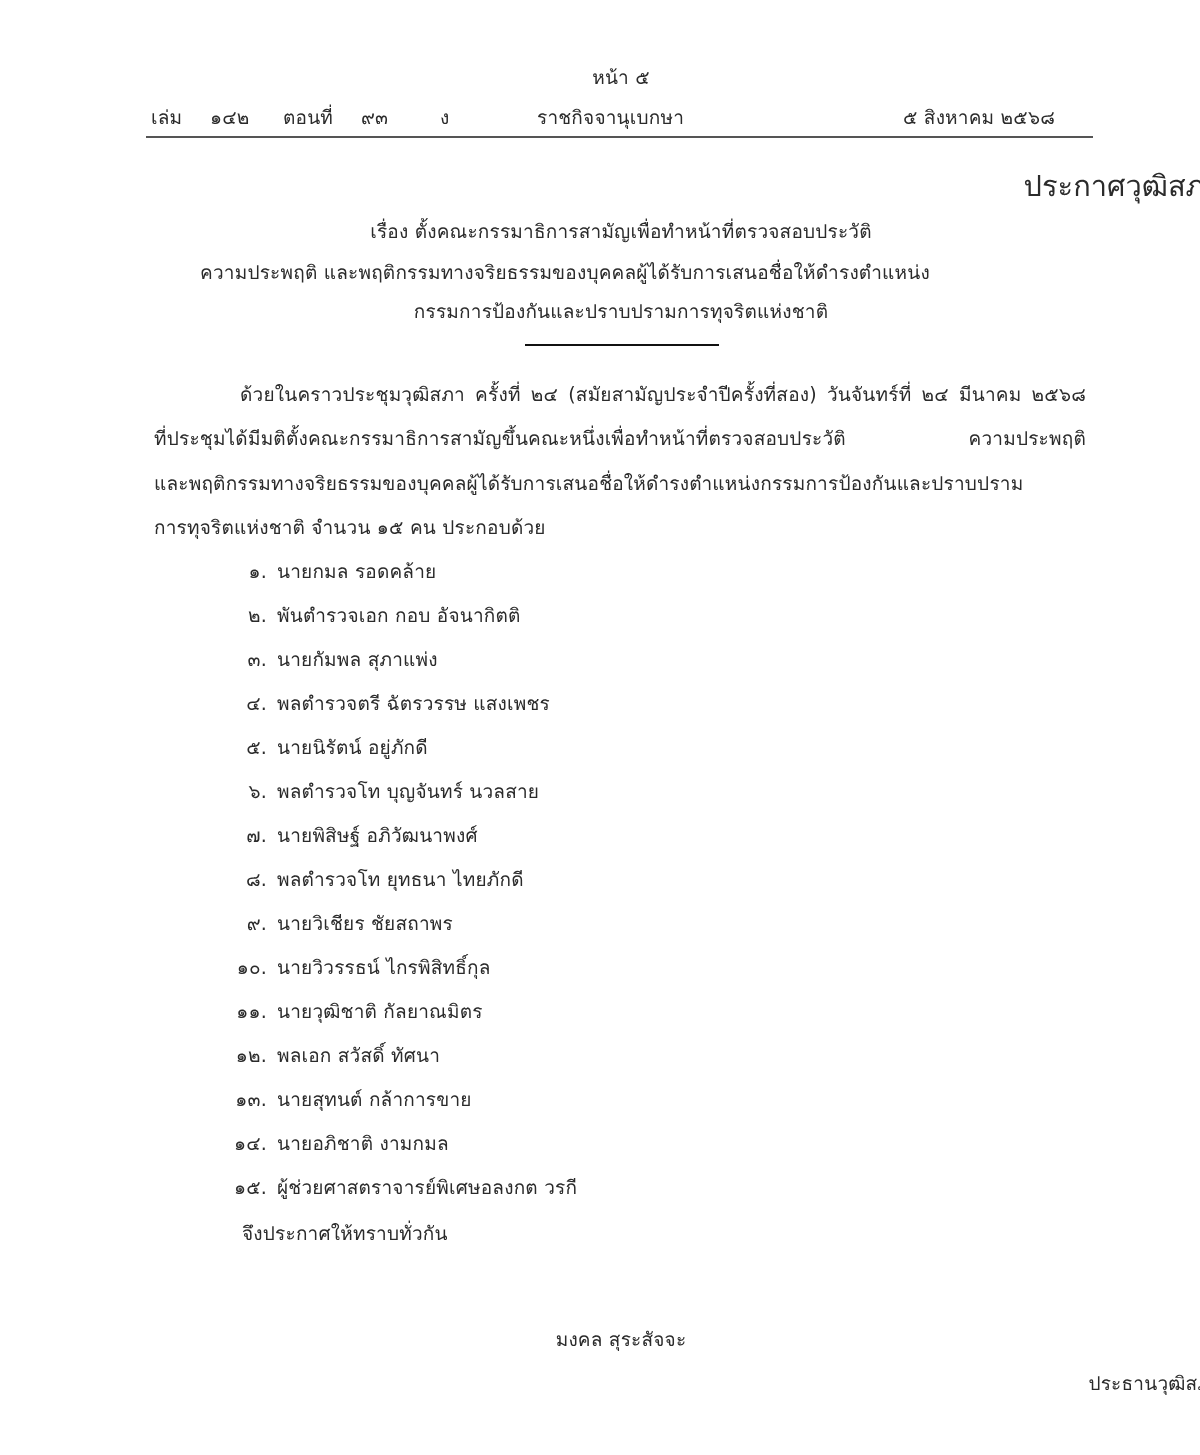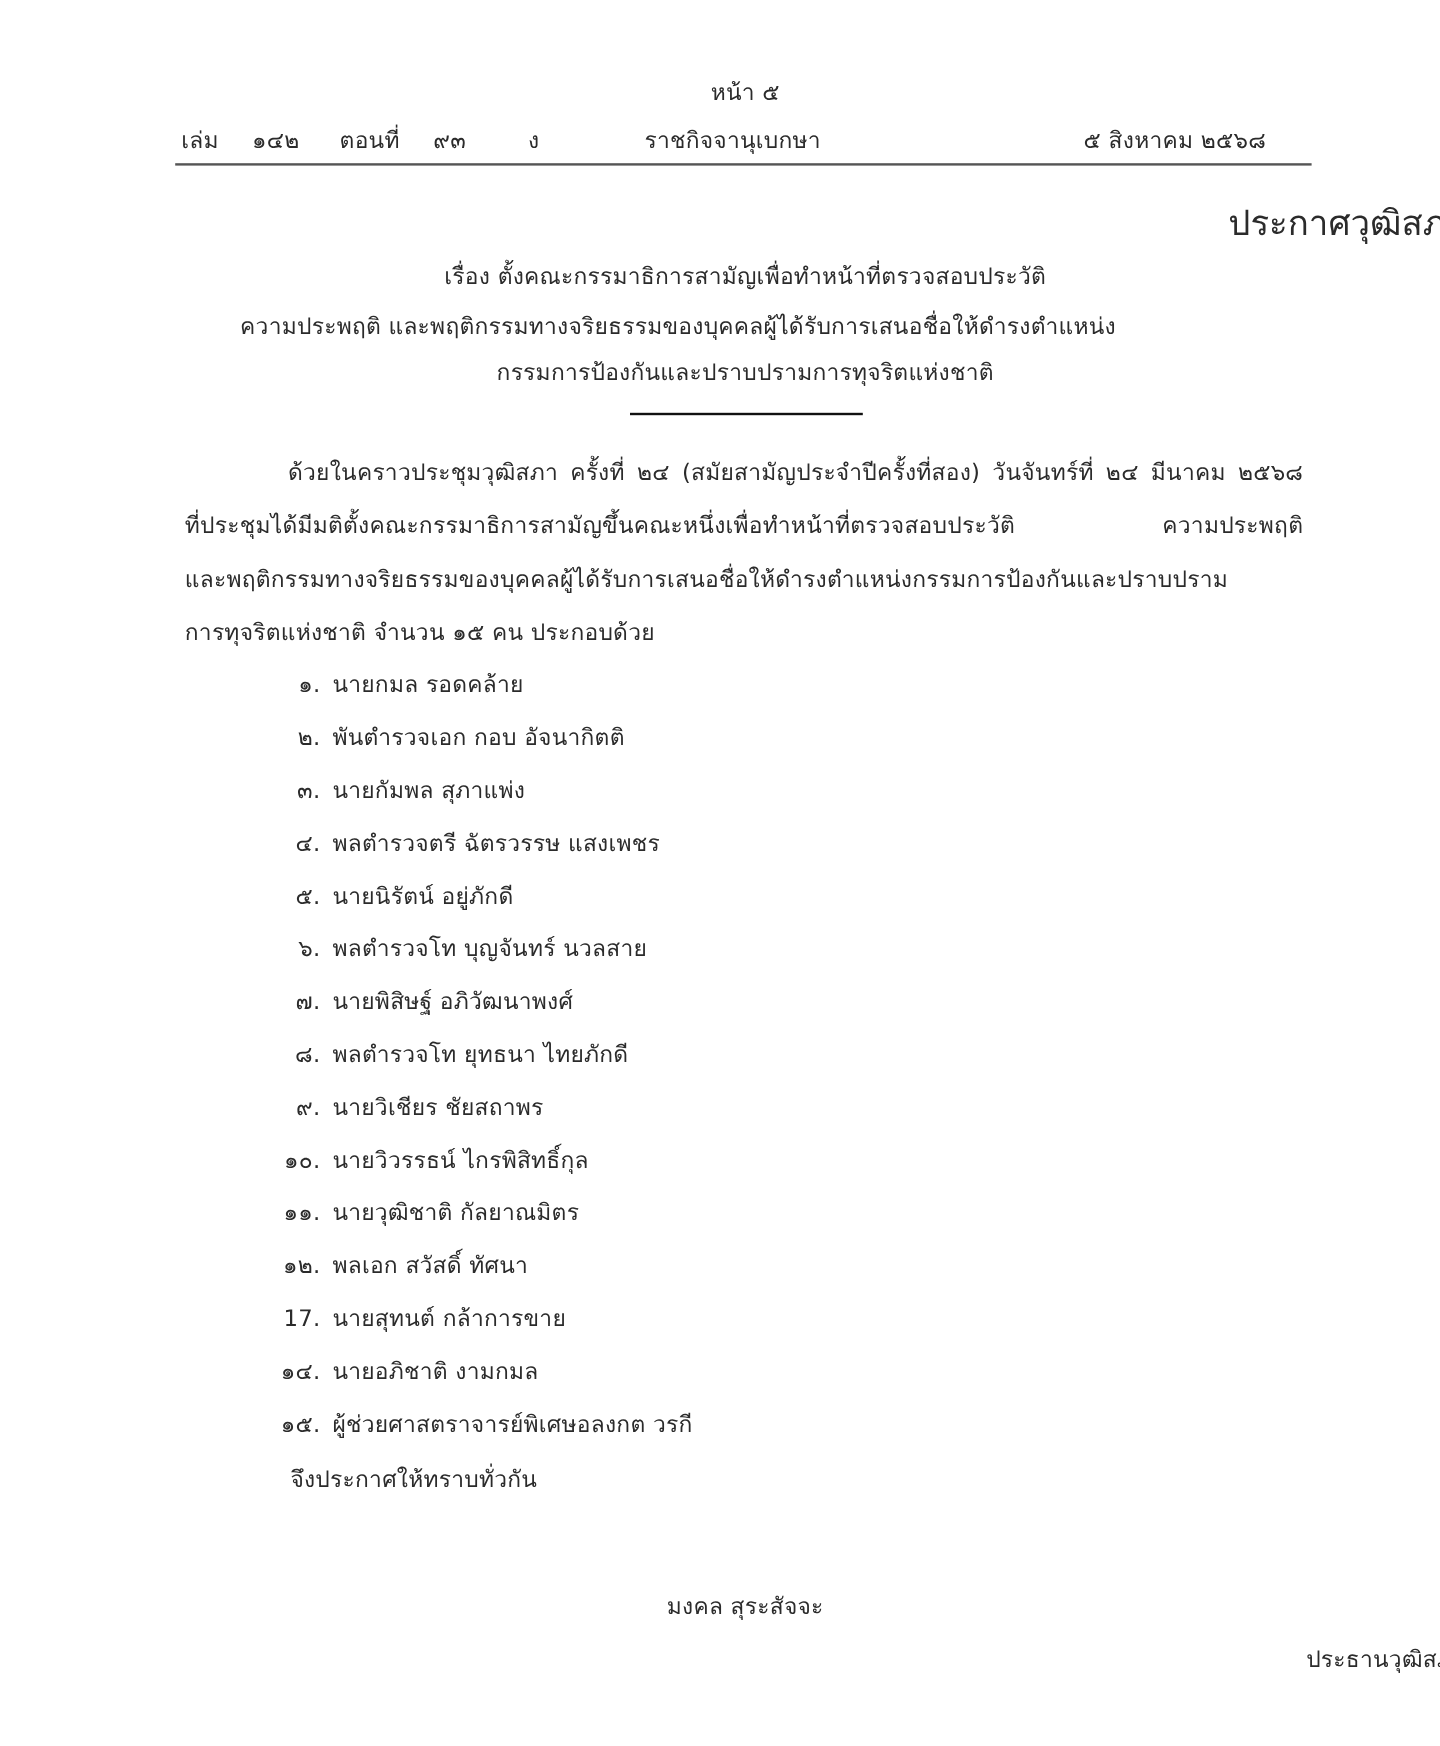--- a/index.html
+++ b/index.html
@@ -156,21 +156,21 @@
     </div>
     <div class="member" style="top:440px">
       <span class="num">๑๑.</span>
       <span class="name">นายวุฒิชาติ  กัลยาณมิตร</span>
     </div>
     <div class="member" style="top:484px">
       <span class="num">๑๒.</span>
       <span class="name">พลเอก  สวัสดิ์  ทัศนา</span>
     </div>
     <div class="member" style="top:528px">
-      <span class="num">17.</span>
+      <span class="num">๑๓.</span>
       <span class="name">นายสุทนต์  กล้าการขาย</span>
     </div>
     <div class="member" style="top:572px">
       <span class="num">๑๔.</span>
       <span class="name">นายอภิชาติ  งามกมล</span>
     </div>
     <div class="member" style="top:616px">
       <span class="num">๑๕.</span>
       <span class="name">ผู้ช่วยศาสตราจารย์พิเศษอลงกต  วรกี</span>
     </div>

